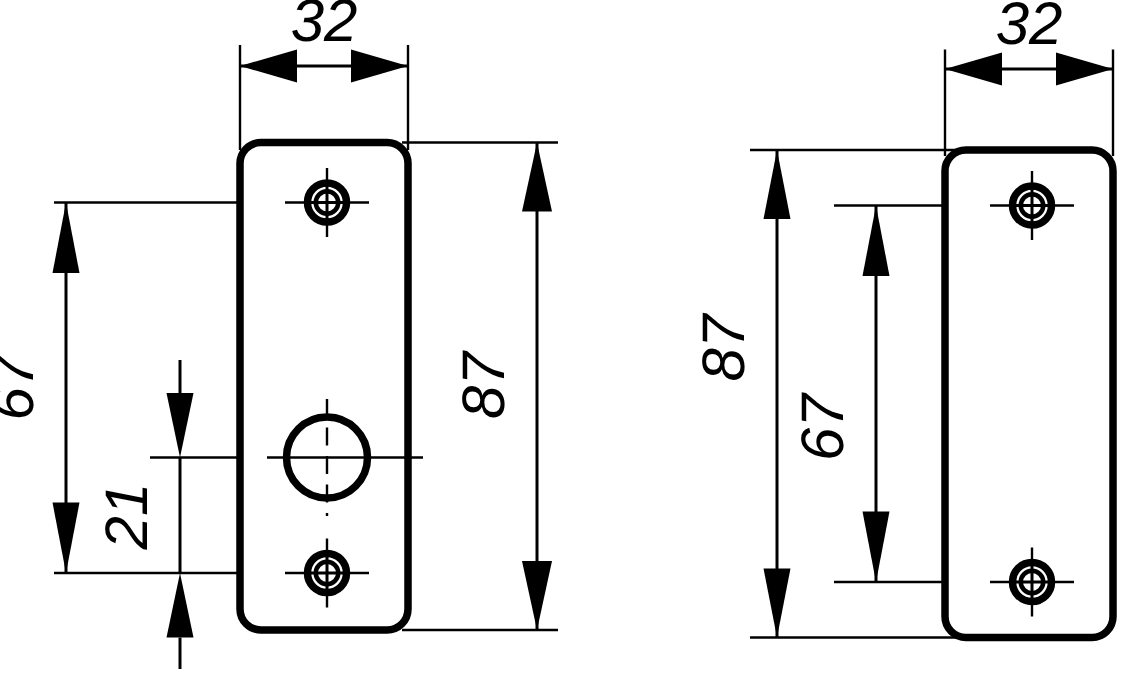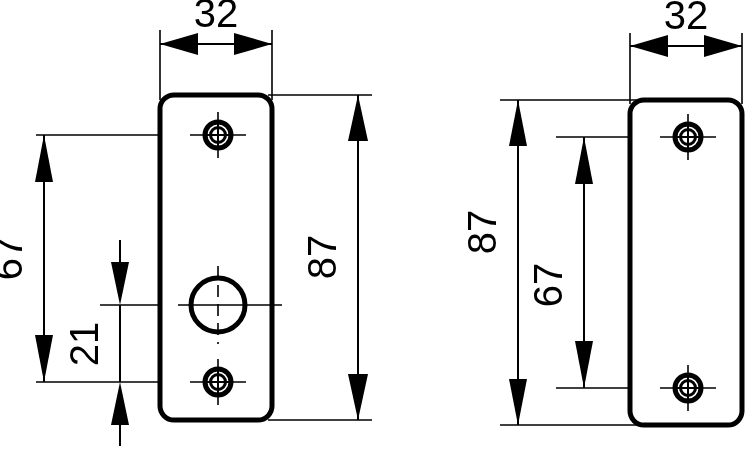--- a/index.html
+++ b/index.html
@@ -10,20 +10,21 @@
   body {
     width: 750px;
     height: 450px;
     overflow: hidden;
     font-family: "Liberation Sans", sans-serif;
   }
   #drawing-root {
     position: relative;
     width: 622px;
     height: 450px;
+    font-style: italic;
   }
   svg#technical-drawing {
     display: block;
     width: 750px;
     height: 450px;
   }
   .dim-text {
     font-family: "Liberation Sans", sans-serif;
     font-size: 40px;
     fill: #000000;

